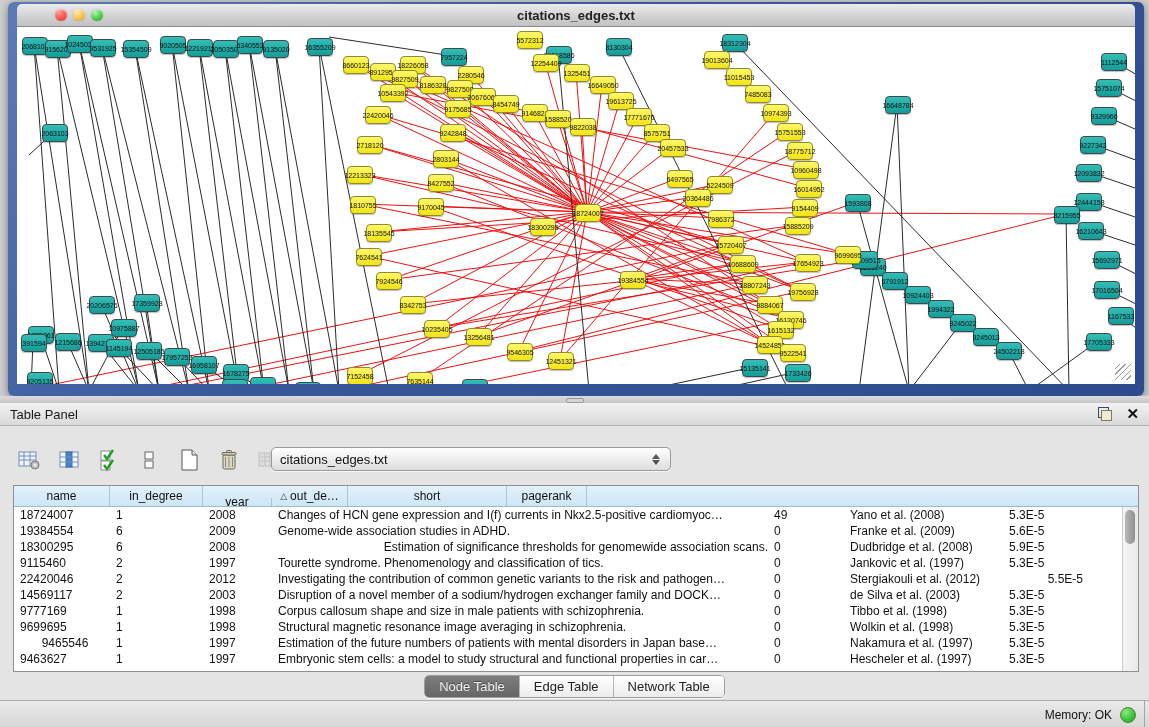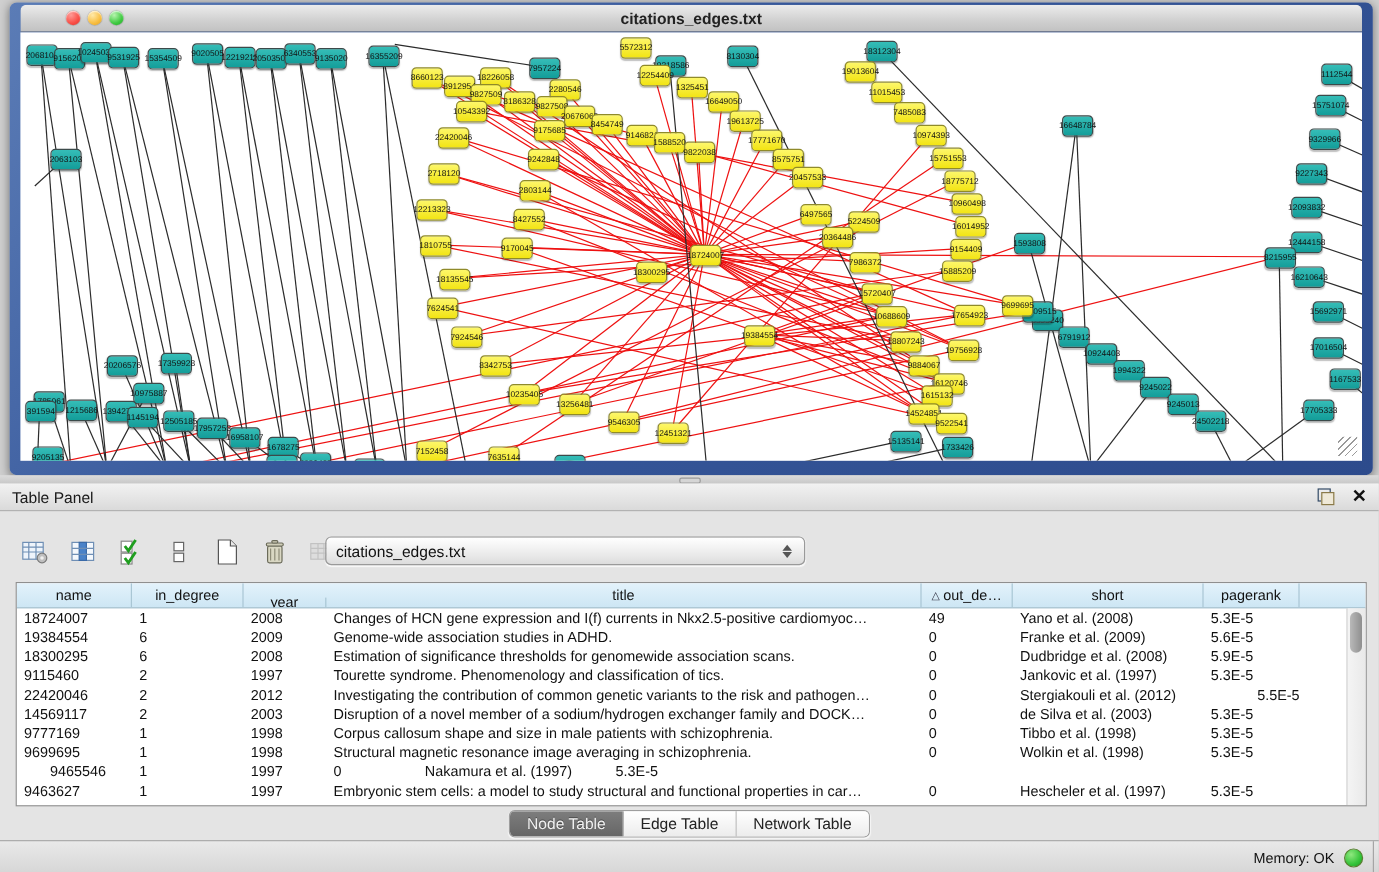--- a/index.html
+++ b/index.html
@@ -472,23 +472,20 @@
       <div class="thead" id="thead">
           <div class="th" style="width: 96px;">
             <span>name</span>
           </div>
           <div class="th" style="width: 93px;">
             <span>in_degree</span>
           </div>
           <div class="th" style="width: 69px; margin-top: 12px;">
             <span>year</span>
           </div>
-          <div class="th" style="width: 496px;">
-            <span>title</span>
-          </div>
           <div class="th" style="width: 76px;">
             <span class="sort">△</span>
             <span>out_de…</span>
           </div>
           <div class="th" style="width: 159px;">
             <span>short</span>
           </div>
           <div class="th" style="width: 80px;">
             <span>pagerank</span>
           </div>
@@ -509,21 +506,21 @@
             <div class="td" style="width: 69px;">2009</div>
             <div class="td" style="width: 496px;">Genome-wide association studies in ADHD.</div>
             <div class="td" style="width: 76px;">0</div>
             <div class="td" style="width: 159px;">Franke et al. (2009)</div>
             <div class="td" style="width: 80px;">5.6E-5</div>
           </div>
           <div class="tr">
             <div class="td" style="width: 96px;">18300295</div>
             <div class="td" style="width: 93px;">6</div>
             <div class="td" style="width: 69px;">2008</div>
-            <div class="td" style="width: 496px;">Estimation of significance thresholds for genomewide association scans.</div>
+            <div class="td" style="width: 496px; text-align: right;">Estimation of significance thresholds for genomewide association scans.</div>
             <div class="td" style="width: 76px;">0</div>
             <div class="td" style="width: 159px;">Dudbridge et al. (2008)</div>
             <div class="td" style="width: 80px;">5.9E-5</div>
           </div>
           <div class="tr">
             <div class="td" style="width: 96px;">9115460</div>
             <div class="td" style="width: 93px;">2</div>
             <div class="td" style="width: 69px;">1997</div>
             <div class="td" style="width: 496px;">Tourette syndrome. Phenomenology and classification of tics.</div>
             <div class="td" style="width: 76px;">0</div>
@@ -563,20 +560,21 @@
             <div class="td" style="width: 69px;">1998</div>
             <div class="td" style="width: 496px;">Structural magnetic resonance image averaging in schizophrenia.</div>
             <div class="td" style="width: 76px;">0</div>
             <div class="td" style="width: 159px;">Wolkin et al. (1998)</div>
             <div class="td" style="width: 80px;">5.3E-5</div>
           </div>
           <div class="tr">
             <div class="td" style="width: 96px; text-align: center;">9465546</div>
             <div class="td" style="width: 93px;">1</div>
             <div class="td" style="width: 69px;">1997</div>
+            <div class="td" style="width: 496px;">Estimation of the future numbers of patients with mental disorders in Japan base…</div>
             <div class="td" style="width: 76px;">0</div>
             <div class="td" style="width: 159px;">Nakamura et al. (1997)</div>
             <div class="td" style="width: 80px;">5.3E-5</div>
           </div>
           <div class="tr">
             <div class="td" style="width: 96px;">9463627</div>
             <div class="td" style="width: 93px;">1</div>
             <div class="td" style="width: 69px;">1997</div>
             <div class="td" style="width: 496px;">Embryonic stem cells: a model to study structural and functional properties in car…</div>
             <div class="td" style="width: 76px;">0</div>

